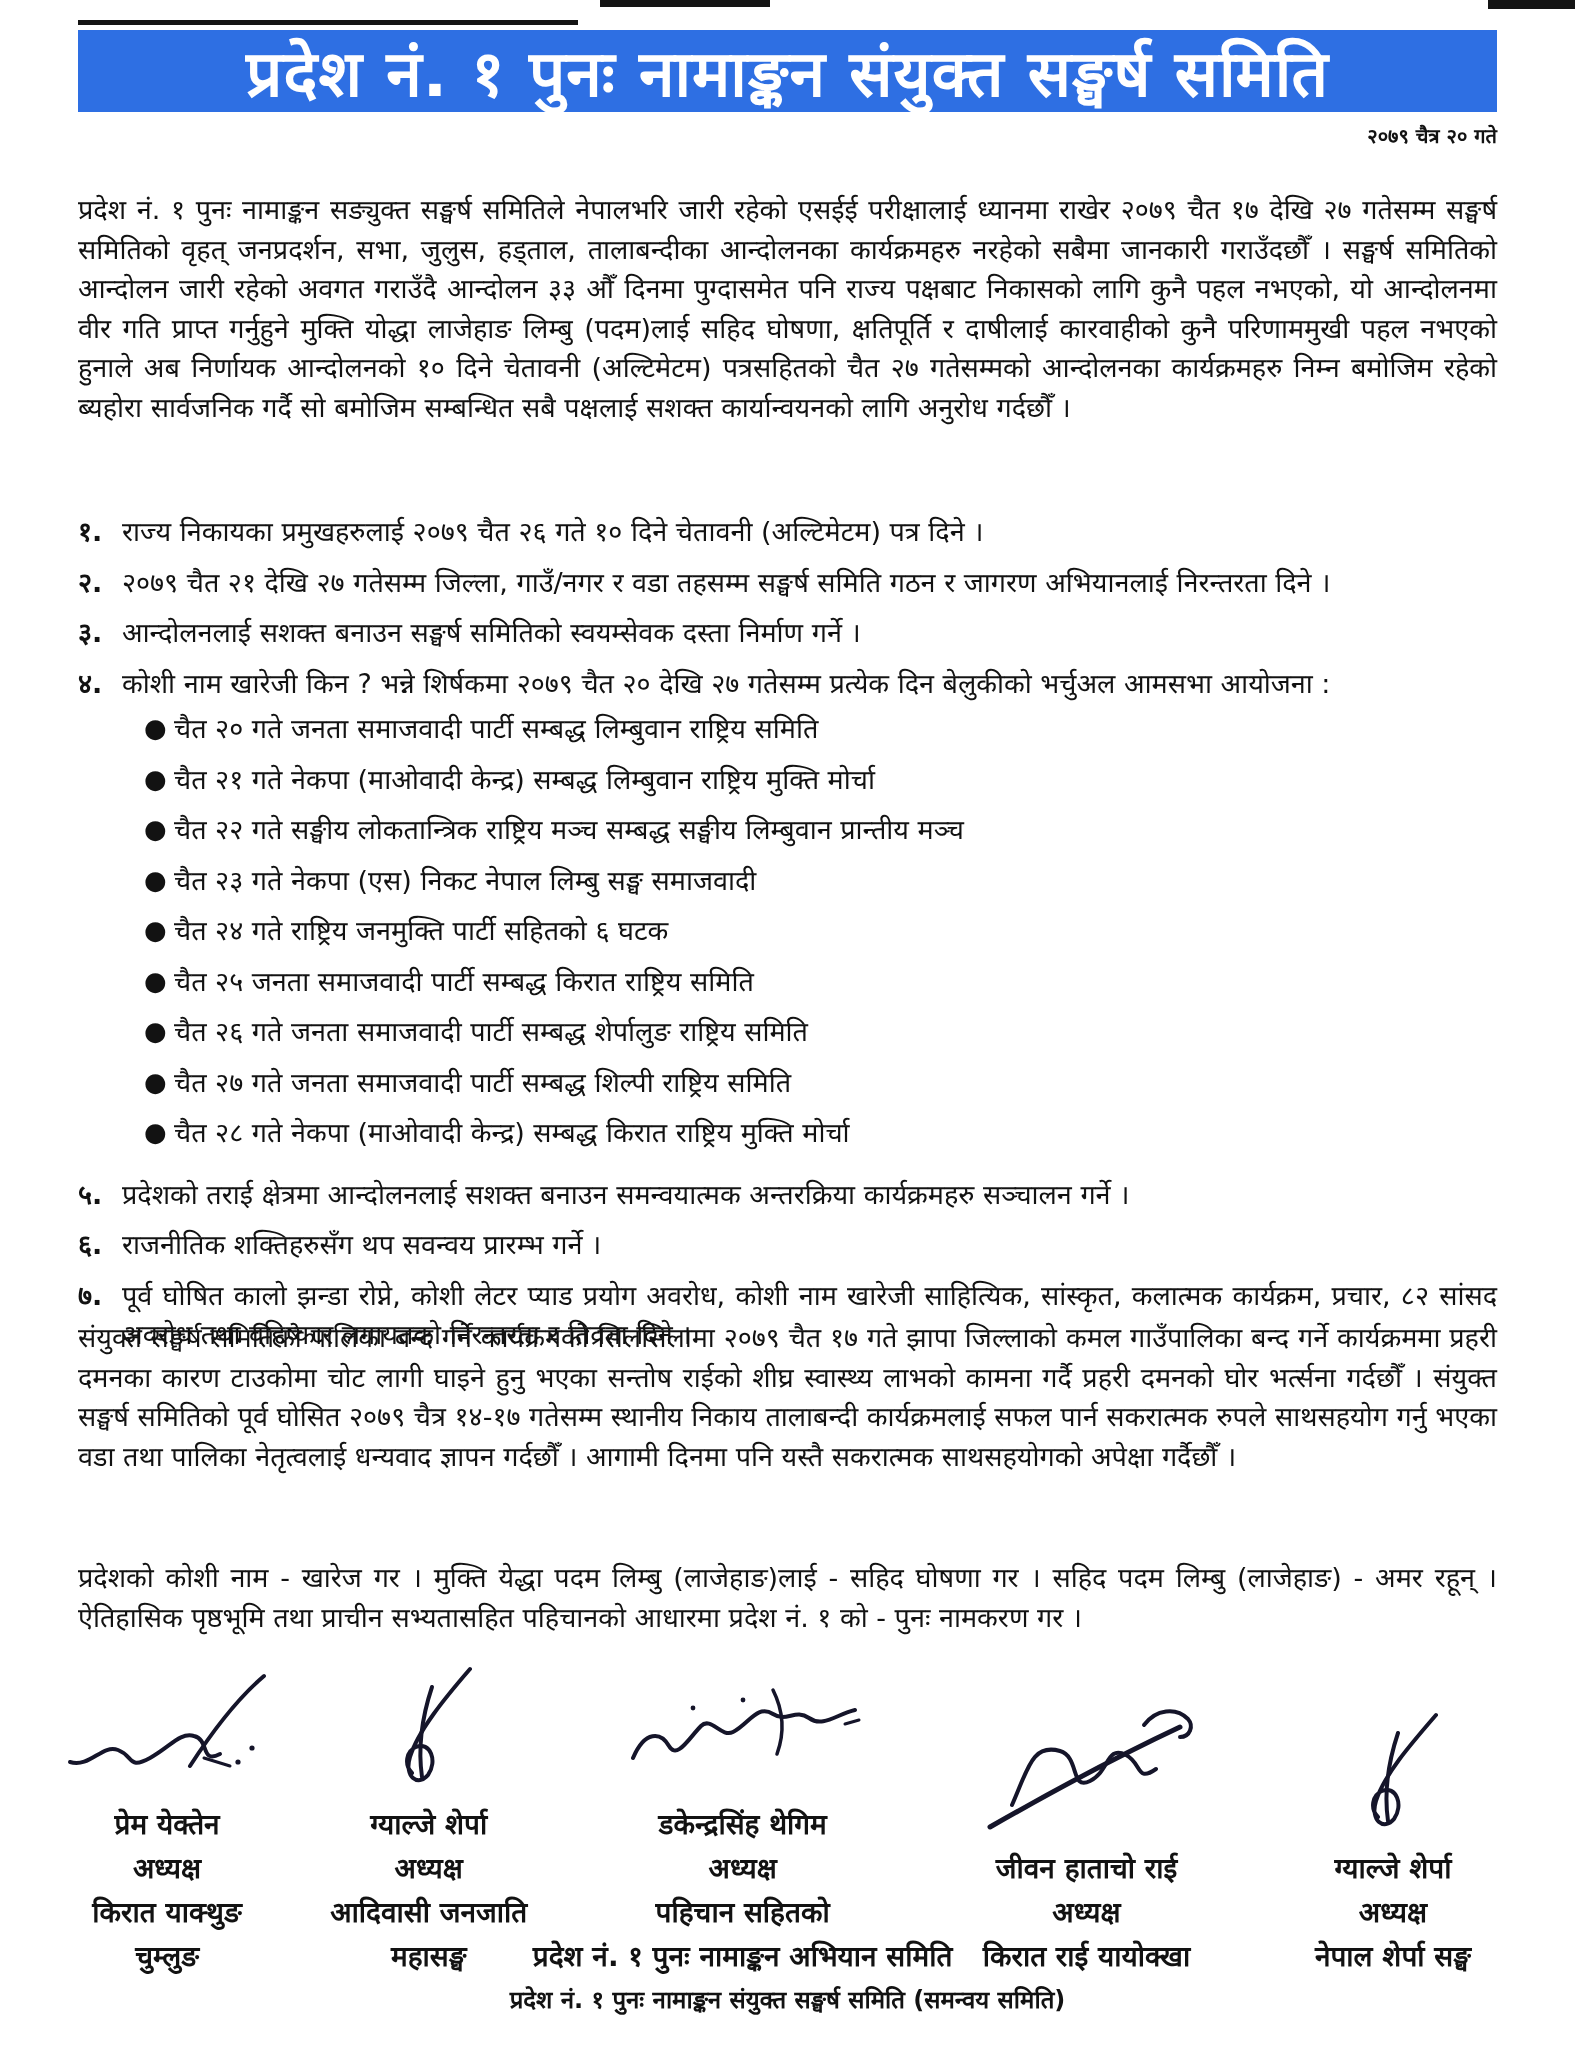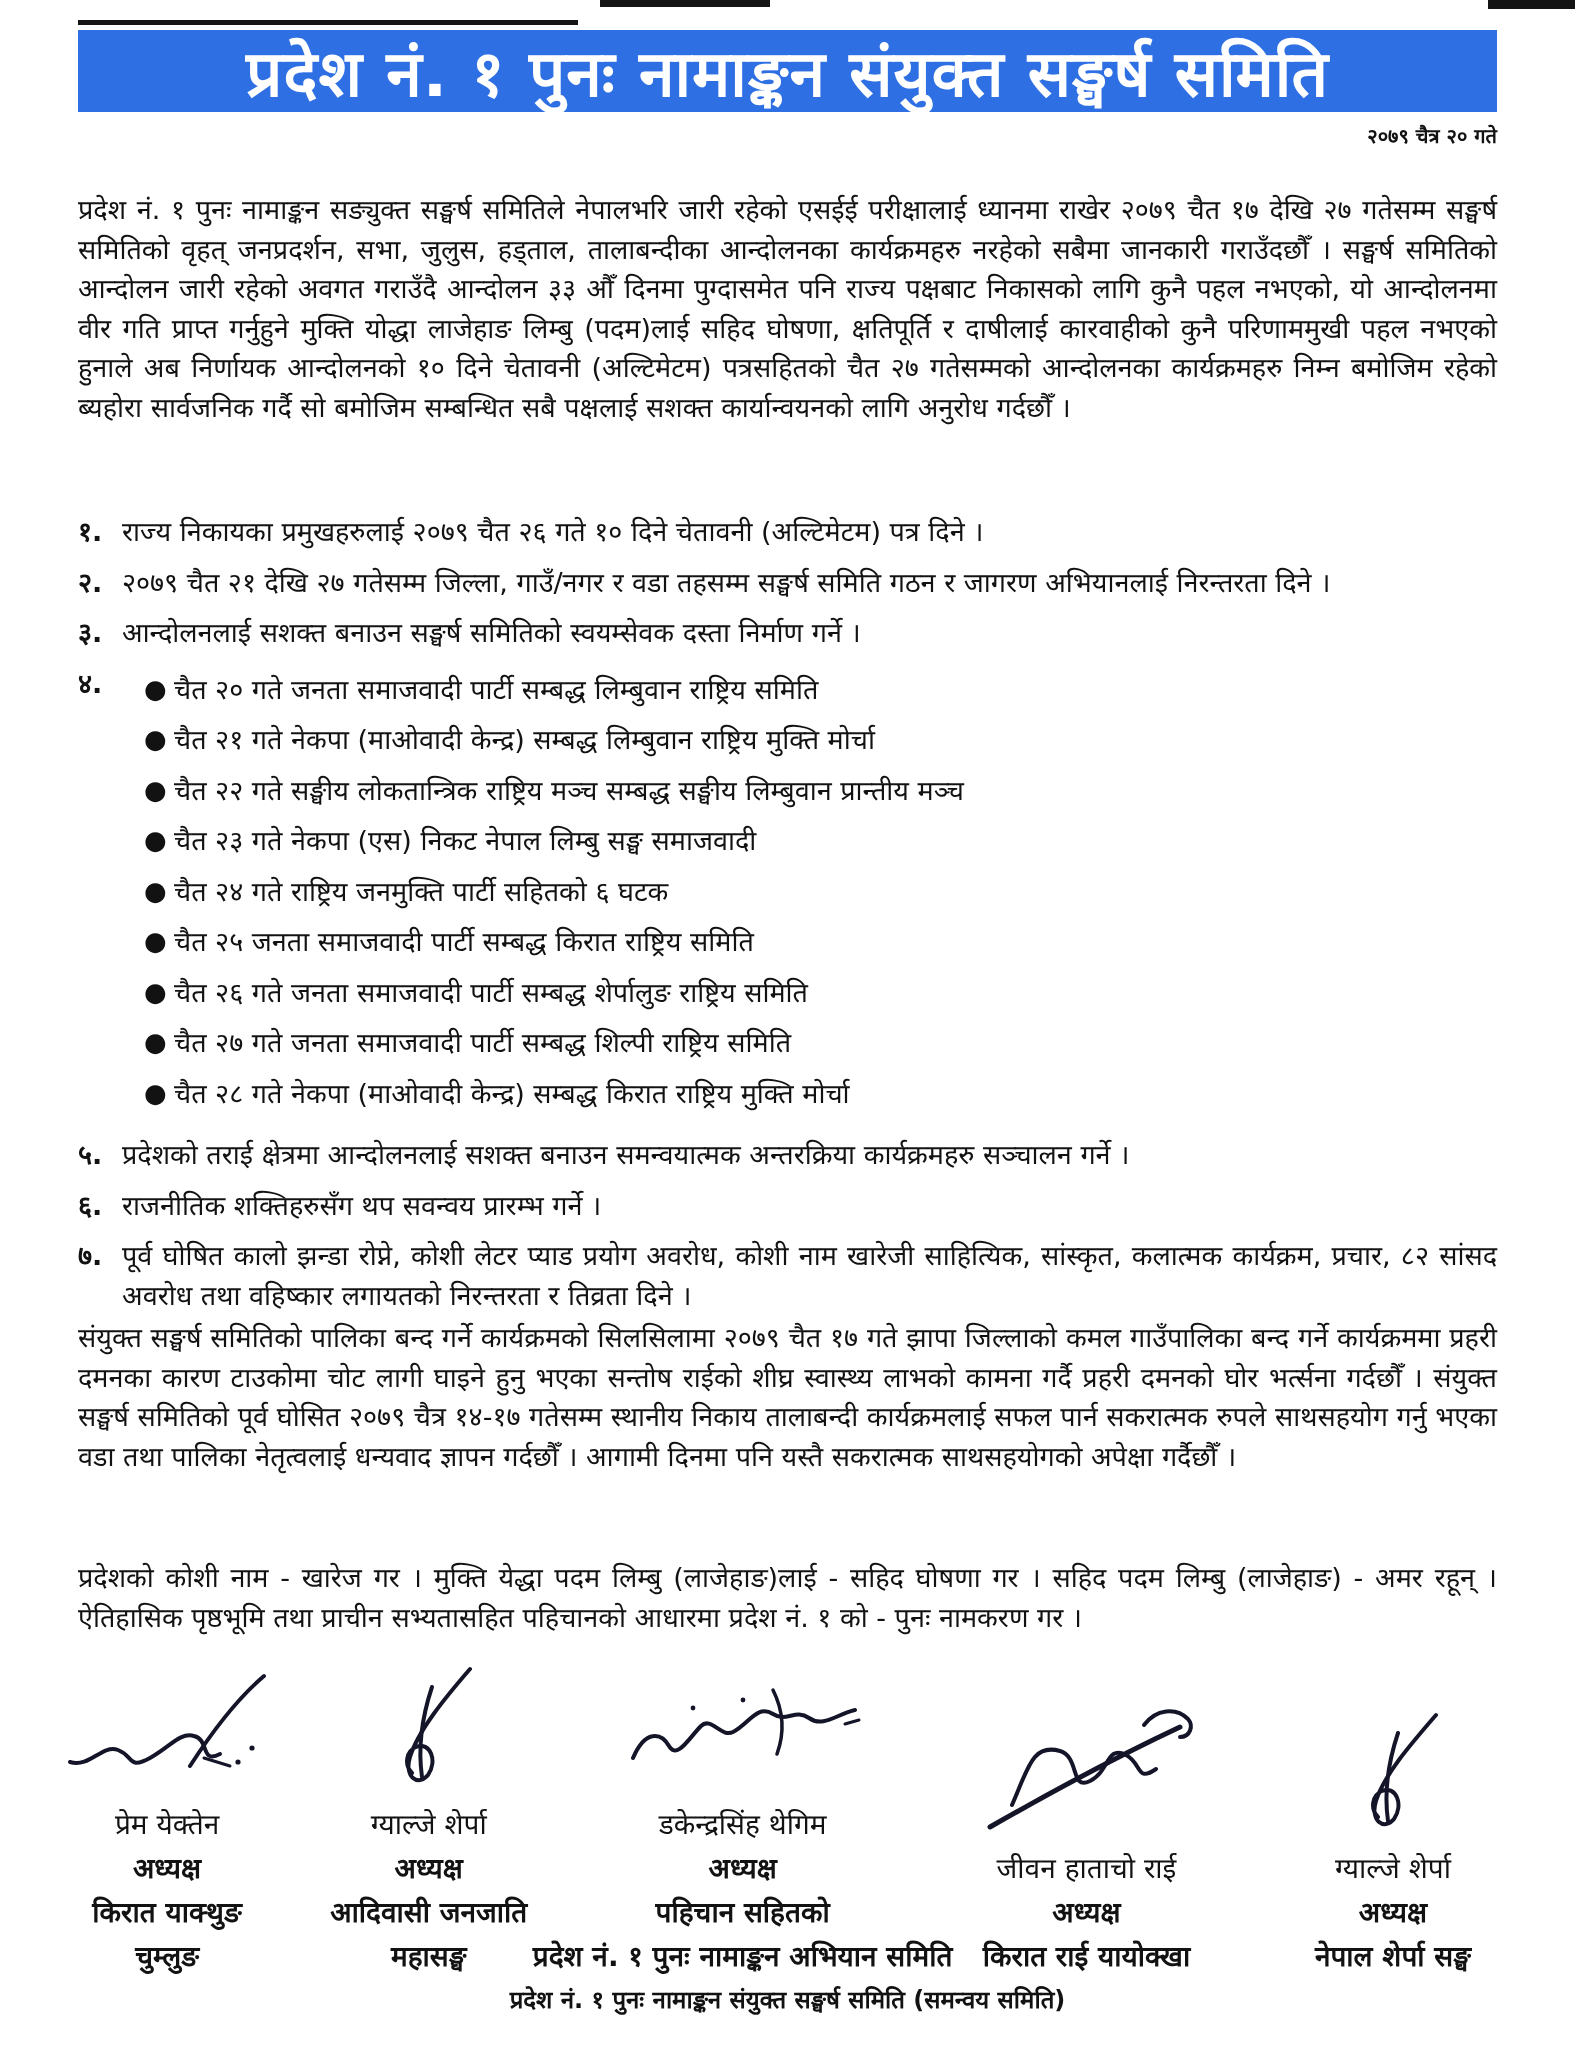--- a/index.html
+++ b/index.html
@@ -51,21 +51,21 @@
   .para3{top:1558px;}
 
   .sign-row{
     position:absolute;left:40px;top:1660px;width:1495px;
     display:flex;align-items:flex-end;
   }
   .sign-col{display:flex;flex-direction:column;align-items:center;}
   .sc1{width:17%;}.sc2{width:18%;}.sc3{width:24%;}.sc4{width:22%;}.sc5{width:19%;}
   .sig-art{height:130px;display:flex;align-items:flex-end;justify-content:center;}
   .sig-art svg{display:block;}
-  .sig-name{font-size:28px;font-weight:400;margin-top:14px;white-space:nowrap;}
+  .sig-name{font-size:28px;font-weight:700;margin-top:14px;white-space:nowrap;}
   .sig-role{font-size:28px;font-weight:800;margin-top:6px;}
   .sig-org{font-size:28px;font-weight:600;margin-top:6px;white-space:nowrap;}
   .sig-org2{font-size:28px;font-weight:600;margin-top:6px;white-space:nowrap;}
   .footer-line{
     position:absolute;left:0;top:1982px;width:100%;
     text-align:center;font-size:24px;font-weight:800;
   }
 </style>
 </head>
 <body>
@@ -97,20 +97,21 @@
     </div>
 
     <div class="item">
       <span class="num">३.</span>
       <span class="txt">आन्दोलनलाई सशक्त बनाउन सङ्घर्ष समितिको स्वयम्सेवक दस्ता निर्माण गर्ने ।</span>
     </div>
 
     <div class="item">
       <span class="num">४.</span>
       <span class="txt">
+        <span>कोशी नाम खारेजी किन ? भन्ने शिर्षकमा २०७९ चैत २० देखि २७ गतेसम्म प्रत्येक दिन बेलुकीको भर्चुअल आमसभा आयोजना :</span>
         <ul class="sub-bullets">
           <li>
               <span class="dot">●</span>
               <span>चैत २० गते जनता समाजवादी पार्टी सम्बद्ध लिम्बुवान राष्ट्रिय समिति</span>
             </li>
           <li>
               <span class="dot">●</span>
               <span>चैत २१ गते नेकपा (माओवादी केन्द्र) सम्बद्ध लिम्बुवान राष्ट्रिय मुक्ति मोर्चा</span>
             </li>
           <li>

